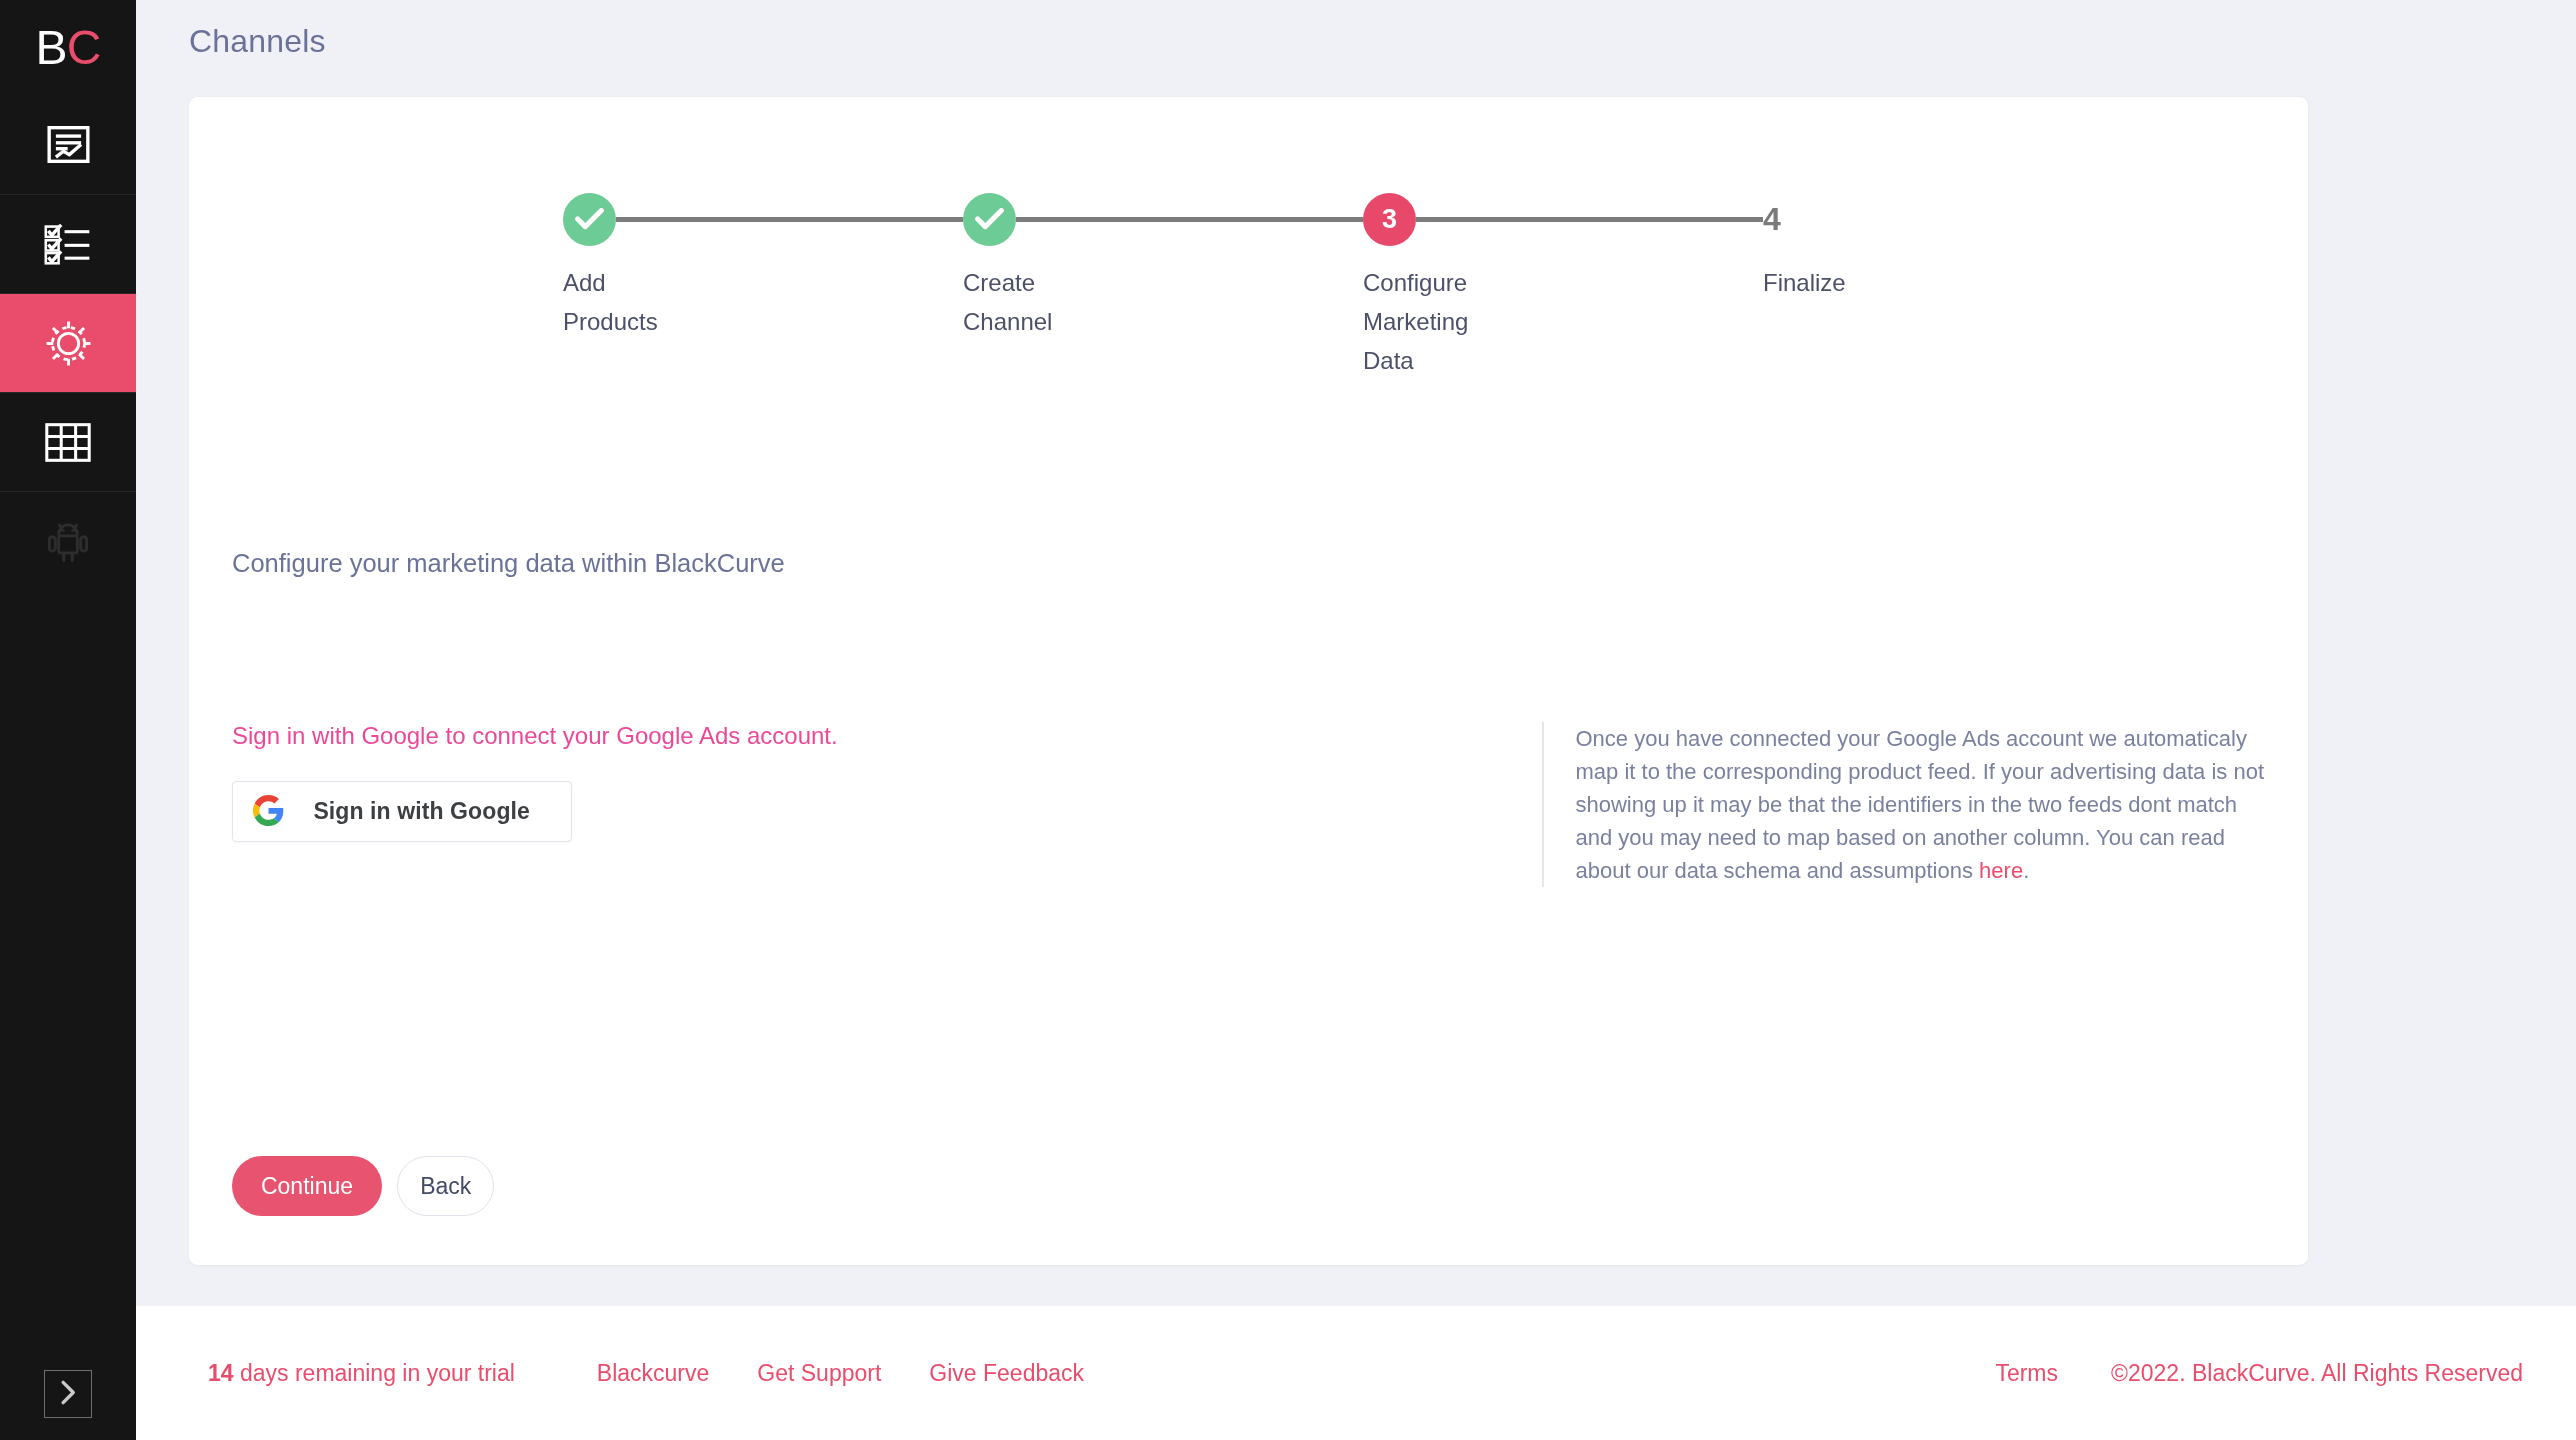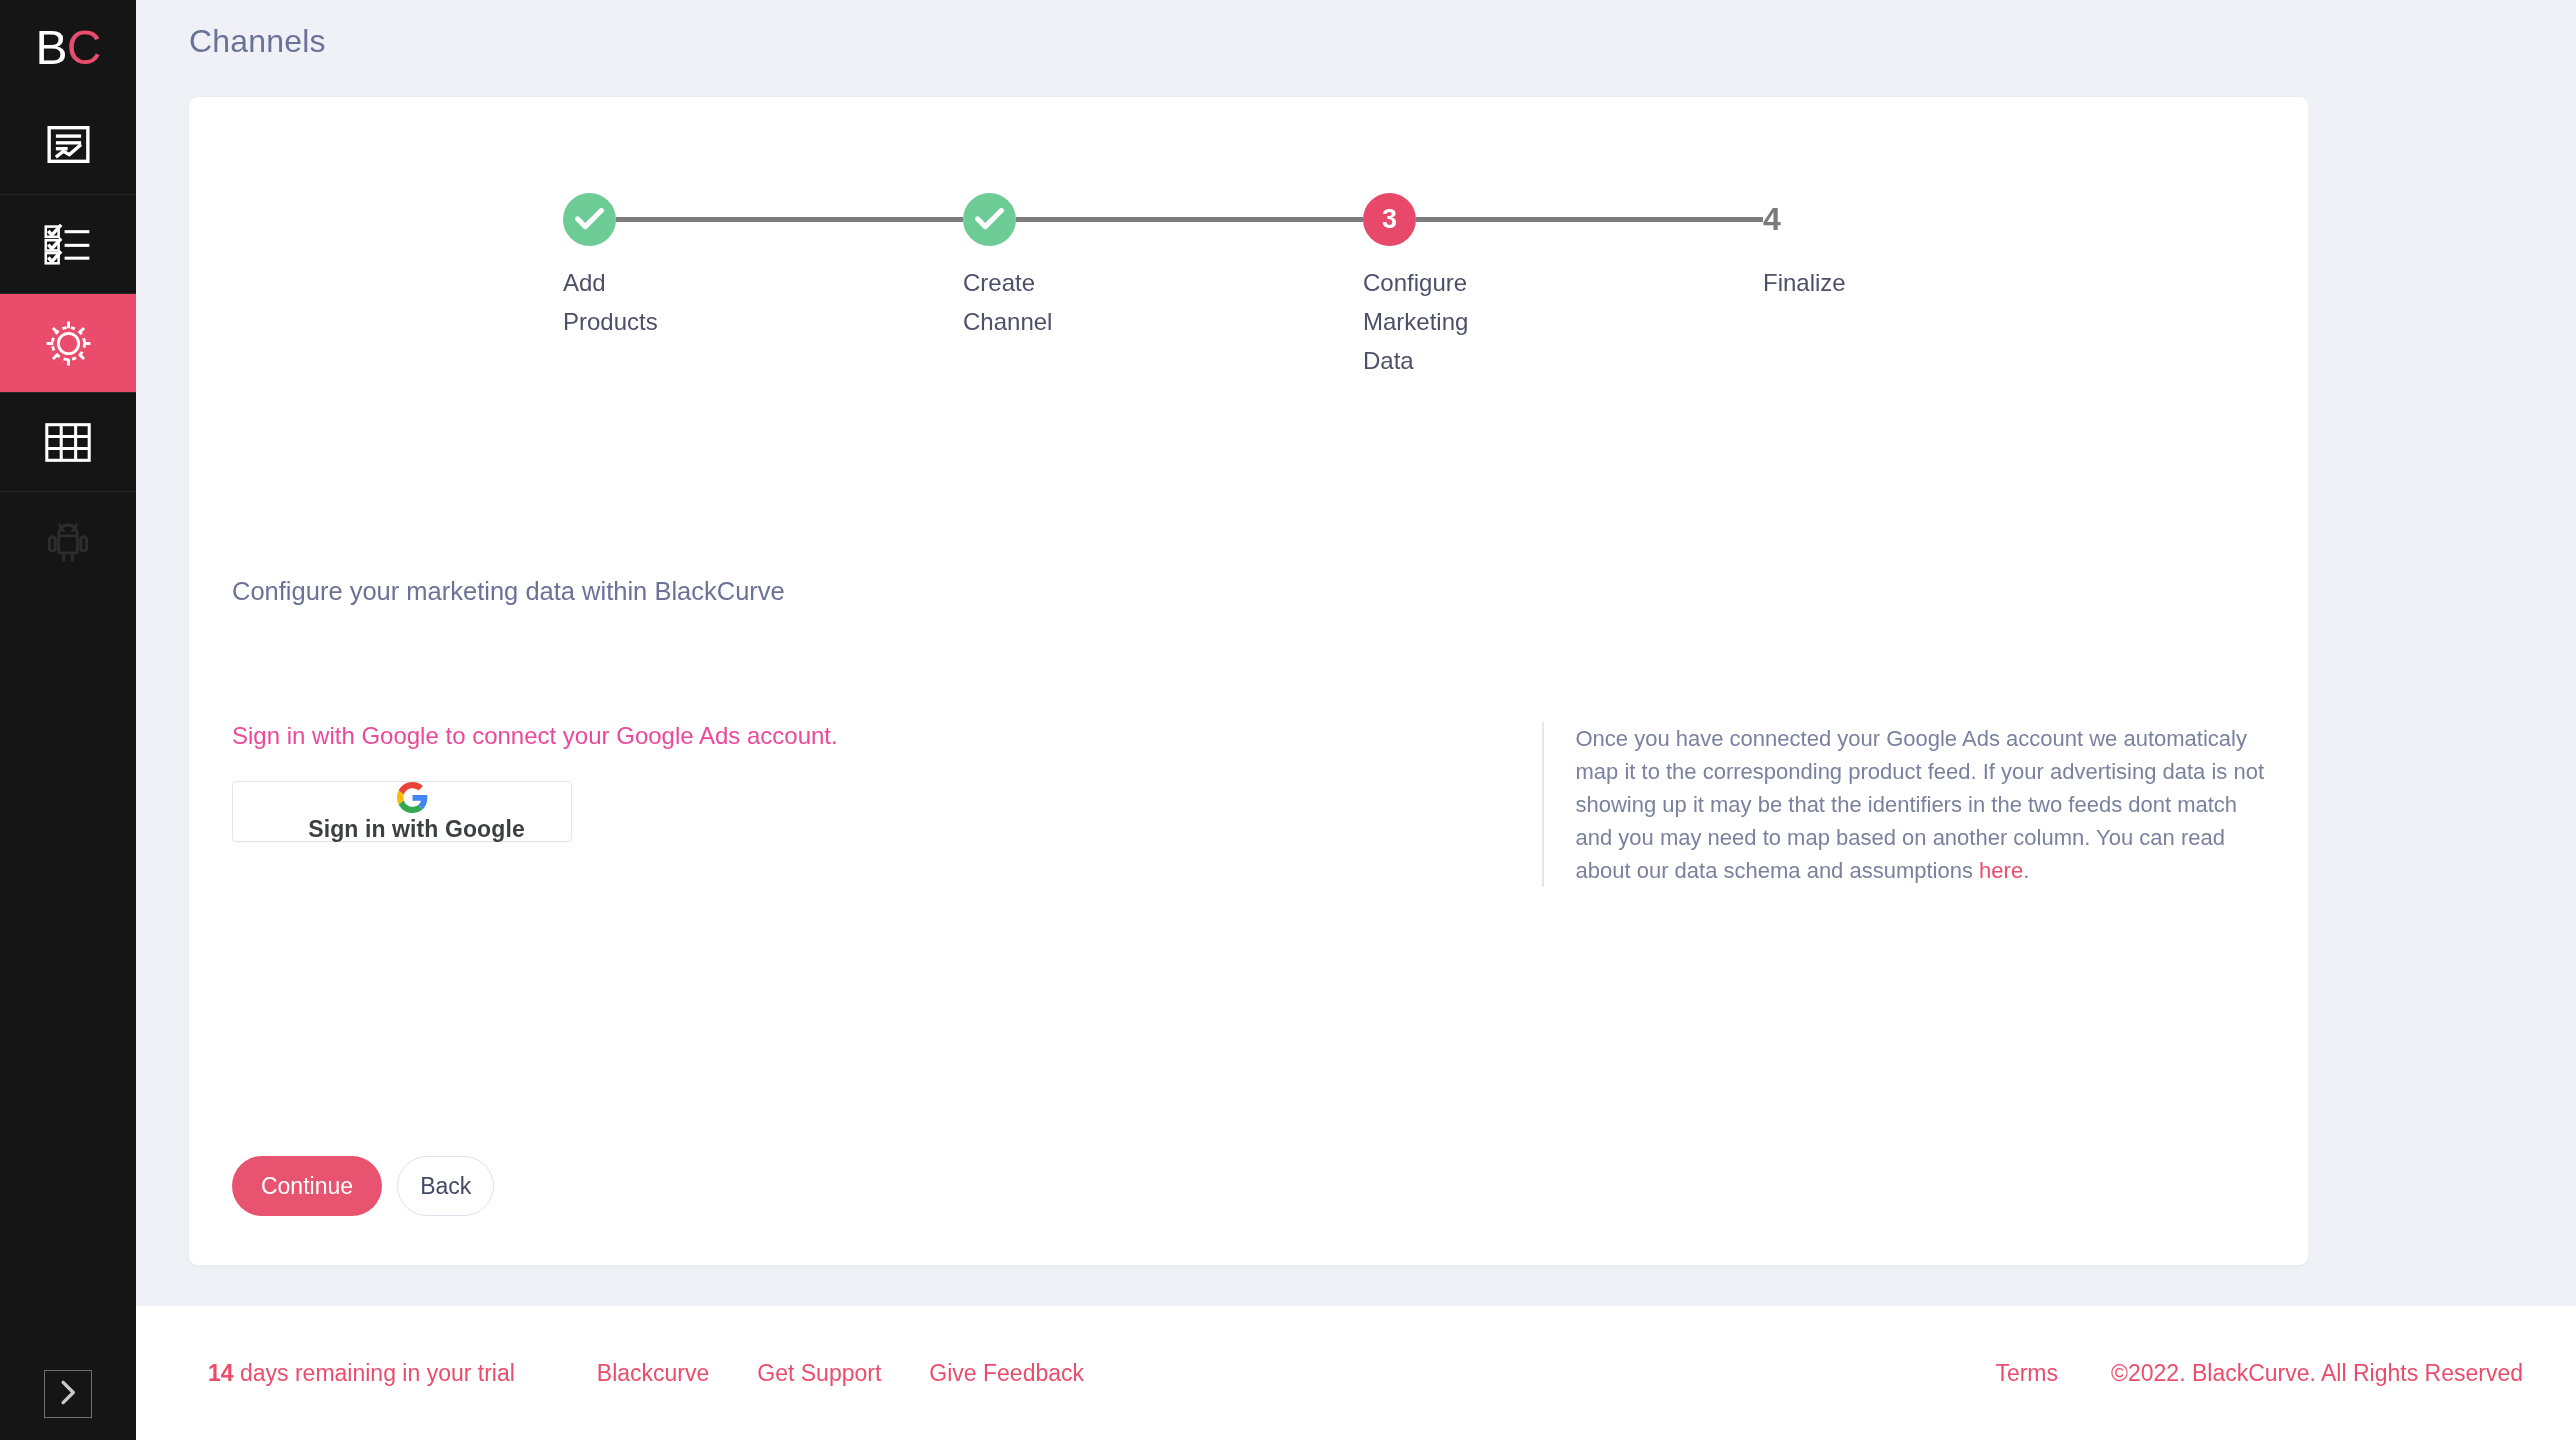--- a/index.html
+++ b/index.html
@@ -125,21 +125,21 @@
     margin-top: 15.3px;
     font-size: 24px; line-height: 39px;
     color: #4c5068;
     width: 136px;
   }
   .step.todo-step .step-label { width: 170px; }
 
   
   .section-heading {
     position: absolute;
-    top: 480px; left: 43px;
+    top: 452px; left: 43px;
     font-size: 25.5px; color: #6b7298; font-weight: 400;
   }
 
   .columns {
     position: absolute;
     top: 625px; left: 43px; right: 43px;
     display: flex; align-items: flex-start;
   }
   .col-left { flex: 0 0 1301px; }
   .col-right {
@@ -155,21 +155,20 @@
 
   .google-btn {
     margin-top: 31px;
     width: 340px; height: 61px;
     background: #ffffff;
     border: 0.9px solid #e2e4ec;
     border-radius: 4.3px;
     display: flex; align-items: center;
     cursor: pointer;
     box-shadow: 0 0.9px 1.7px rgba(40,45,80,0.04);
-    flex-direction: column;
   }
   .google-btn .g-logo { margin-left: 20.4px; flex: 0 0 auto; display: block; }
   .google-btn .g-label {
     margin-left: 29px;
     font-size: 23px; font-weight: 700; color: #3c4043;
     letter-spacing: 0.1px;
   }
 
   .info-text {
     font-size: 22px; line-height: 33px; color: #7a819f; font-weight: 400;

